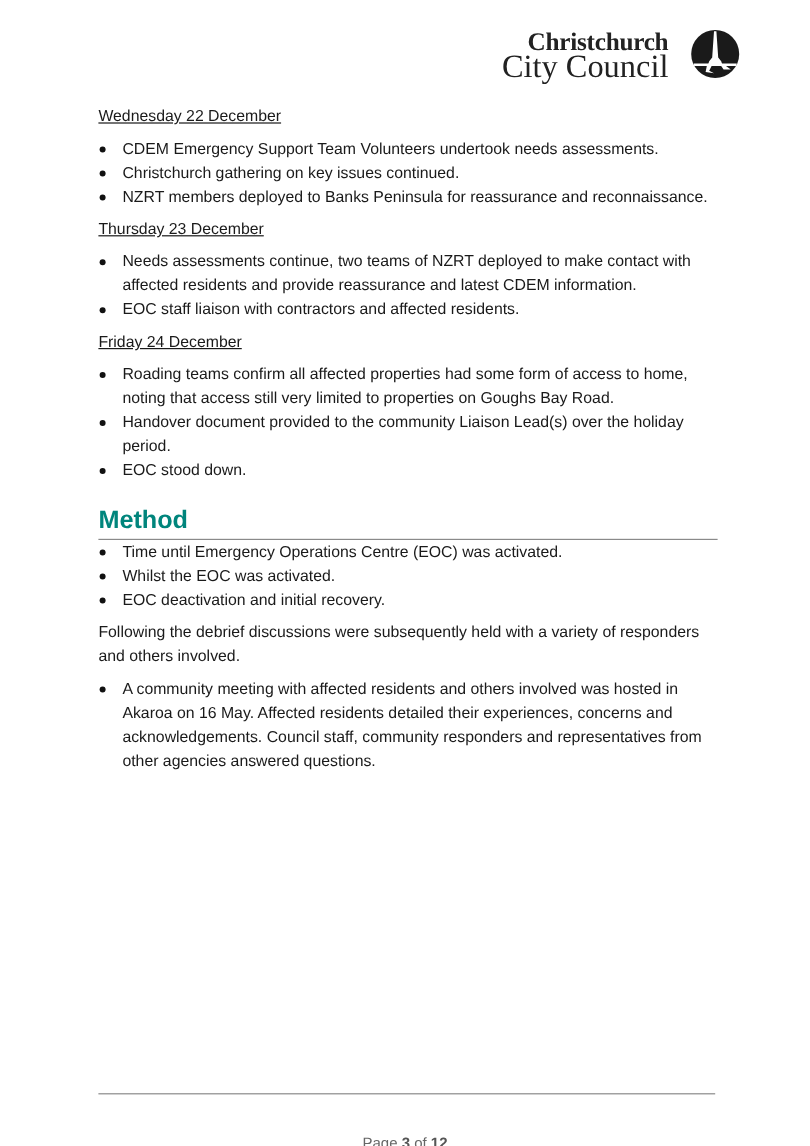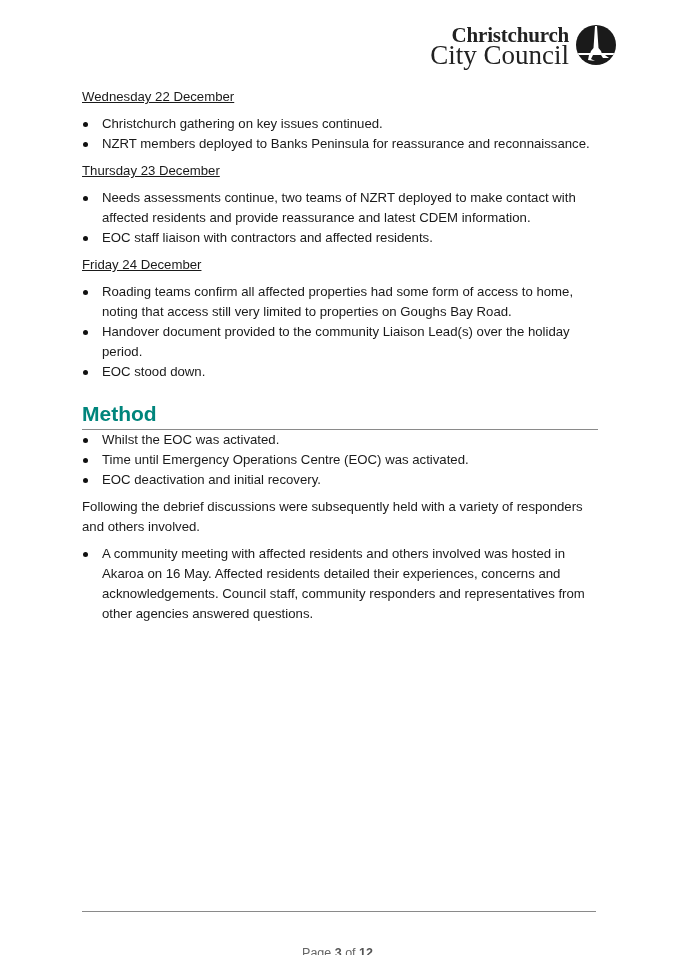--- a/index.html
+++ b/index.html
@@ -3,21 +3,21 @@
   <meta charset="utf-8">
   <style>
     html, body { margin: 0; padding: 0; background: #ffffff; }
     body {
       width: 675px; height: 955px; position: relative; overflow: hidden;
       font-family: "Liberation Sans", "DejaVu Sans", sans-serif;
       color: #1a1a1a;
     }
     .logo {
       position: absolute; right: 58px; top: 24px;
-      display: flex; align-items: center; gap: 6px;
+      display: flex; align-items: center; gap: 18px;
     }
     .logo-text {
       font-family: "Liberation Serif", "DejaVu Serif", serif;
       color: #222; text-align: right; line-height: 20px;
     }
     .logo-text .l1 { font-size: 21px; font-weight: bold; letter-spacing: -0.2px; }
     .logo-text .l2 { font-size: 27px; font-weight: normal; }
     .logo-mark { width: 42px; height: 42px; }
 
     .content {
@@ -68,20 +68,21 @@
     <path d="M26 31 L30 31 L34 34 L28 34 Z" fill="#ffffff"></path>
   </svg>
 </div>
 
 <div class="content">
 
 
   <div>
     <div class="day-heading">Wednesday 22 December</div>
     <ul class="bullets">
+      <li>CDEM Emergency Support Team Volunteers undertook needs assessments.</li>
       <li>Christchurch gathering on key issues continued.</li>
       <li>NZRT members deployed to Banks Peninsula for reassurance and reconnaissance.</li>
     </ul>
   </div>
 
   <div>
     <div class="day-heading">Thursday 23 December</div>
     <ul class="bullets">
       <li>Needs assessments continue,  two teams of NZRT deployed to make contact with affected residents and provide reassurance and latest CDEM information.</li>
       <li>EOC staff liaison with contractors and affected residents.</li>
@@ -92,22 +93,22 @@
     <div class="day-heading">Friday 24 December</div>
     <ul class="bullets">
       <li>Roading teams confirm all affected properties had some form of access to home, noting that access still very limited to properties on Goughs Bay Road.</li>
       <li>Handover document provided to the community Liaison Lead(s) over the holiday period.</li>
       <li>EOC stood down.</li>
     </ul>
   </div>
 
   <h2 class="section-title">Method</h2>
   <ul class="bullets">
+    <li>Time until Emergency Operations Centre (EOC) was activated.</li>
     <li>Whilst the EOC was activated.</li>
-    <li>Time until Emergency Operations Centre (EOC) was activated.</li>
     <li>EOC deactivation and initial recovery.</li>
   </ul>
   <p class="para">Following the debrief discussions were subsequently held with a variety of responders and others involved.</p>
   <ul class="bullets">
     <li>A community meeting with affected residents and others involved was hosted in Akaroa on 16 May.  Affected residents detailed their experiences, concerns and acknowledgements.  Council staff, community responders and representatives from other agencies answered questions.</li>
   </ul>
 </div>
 
 <div class="footer-rule"></div>
 <div class="footer">

